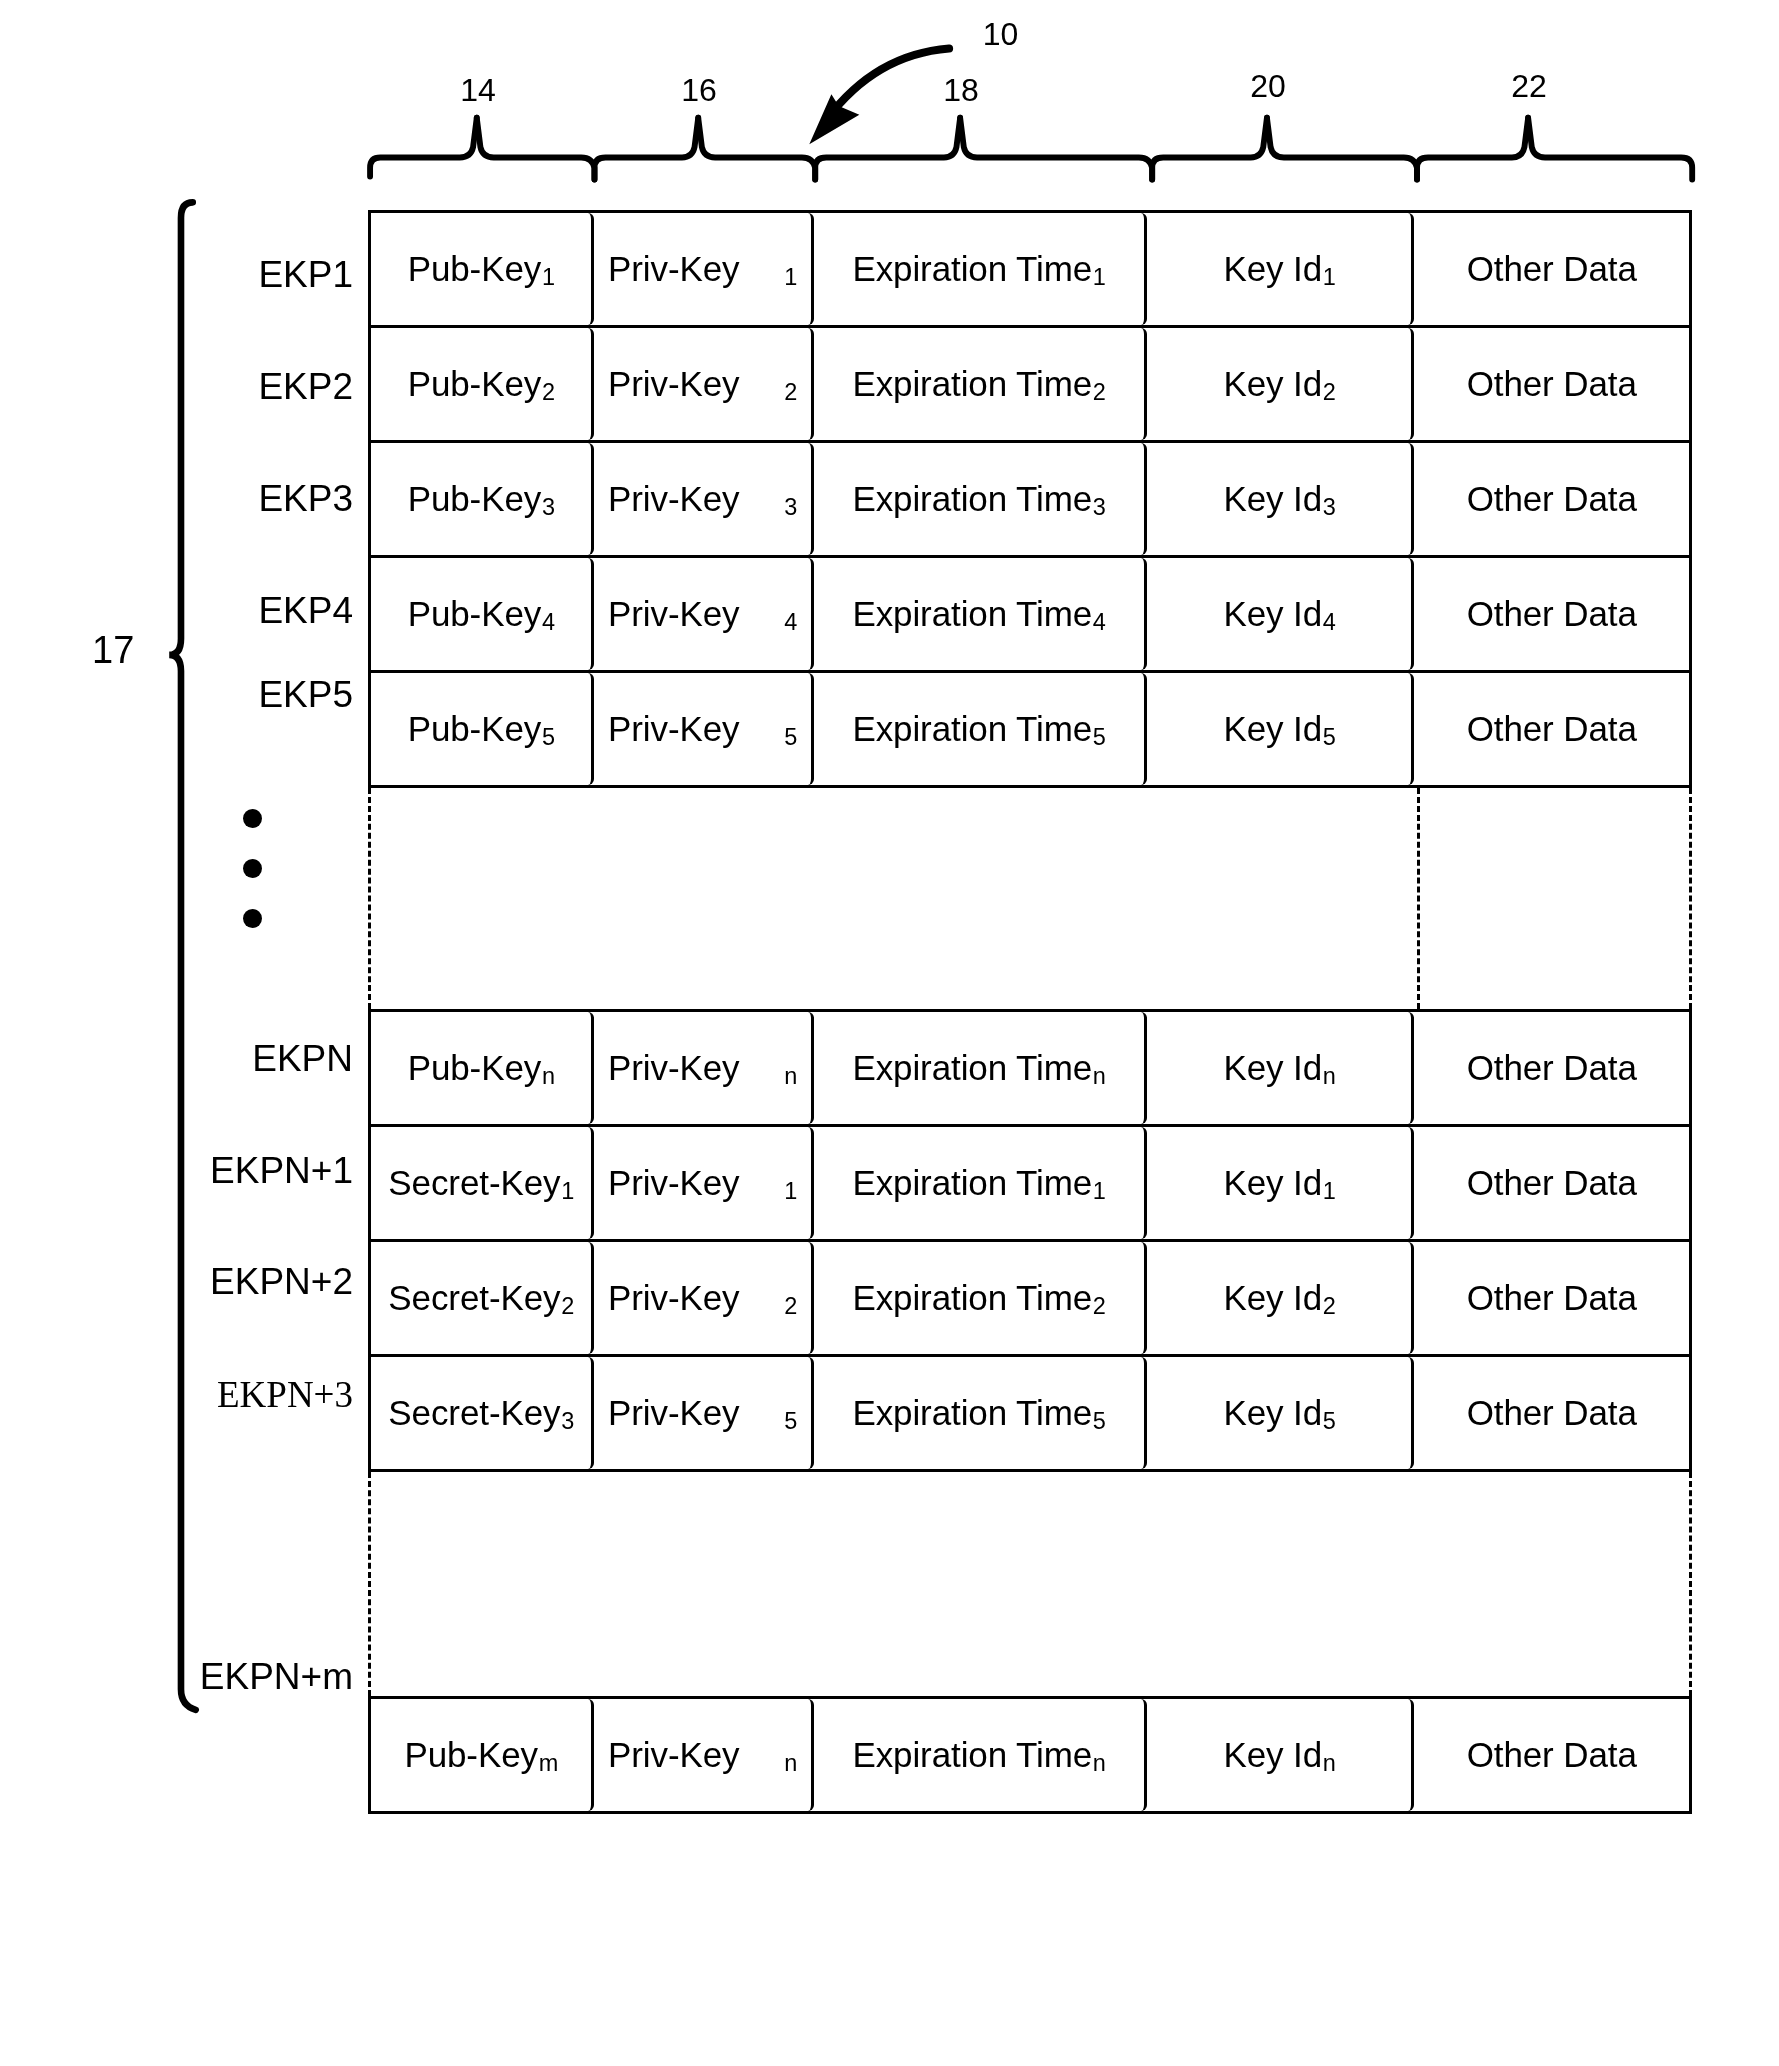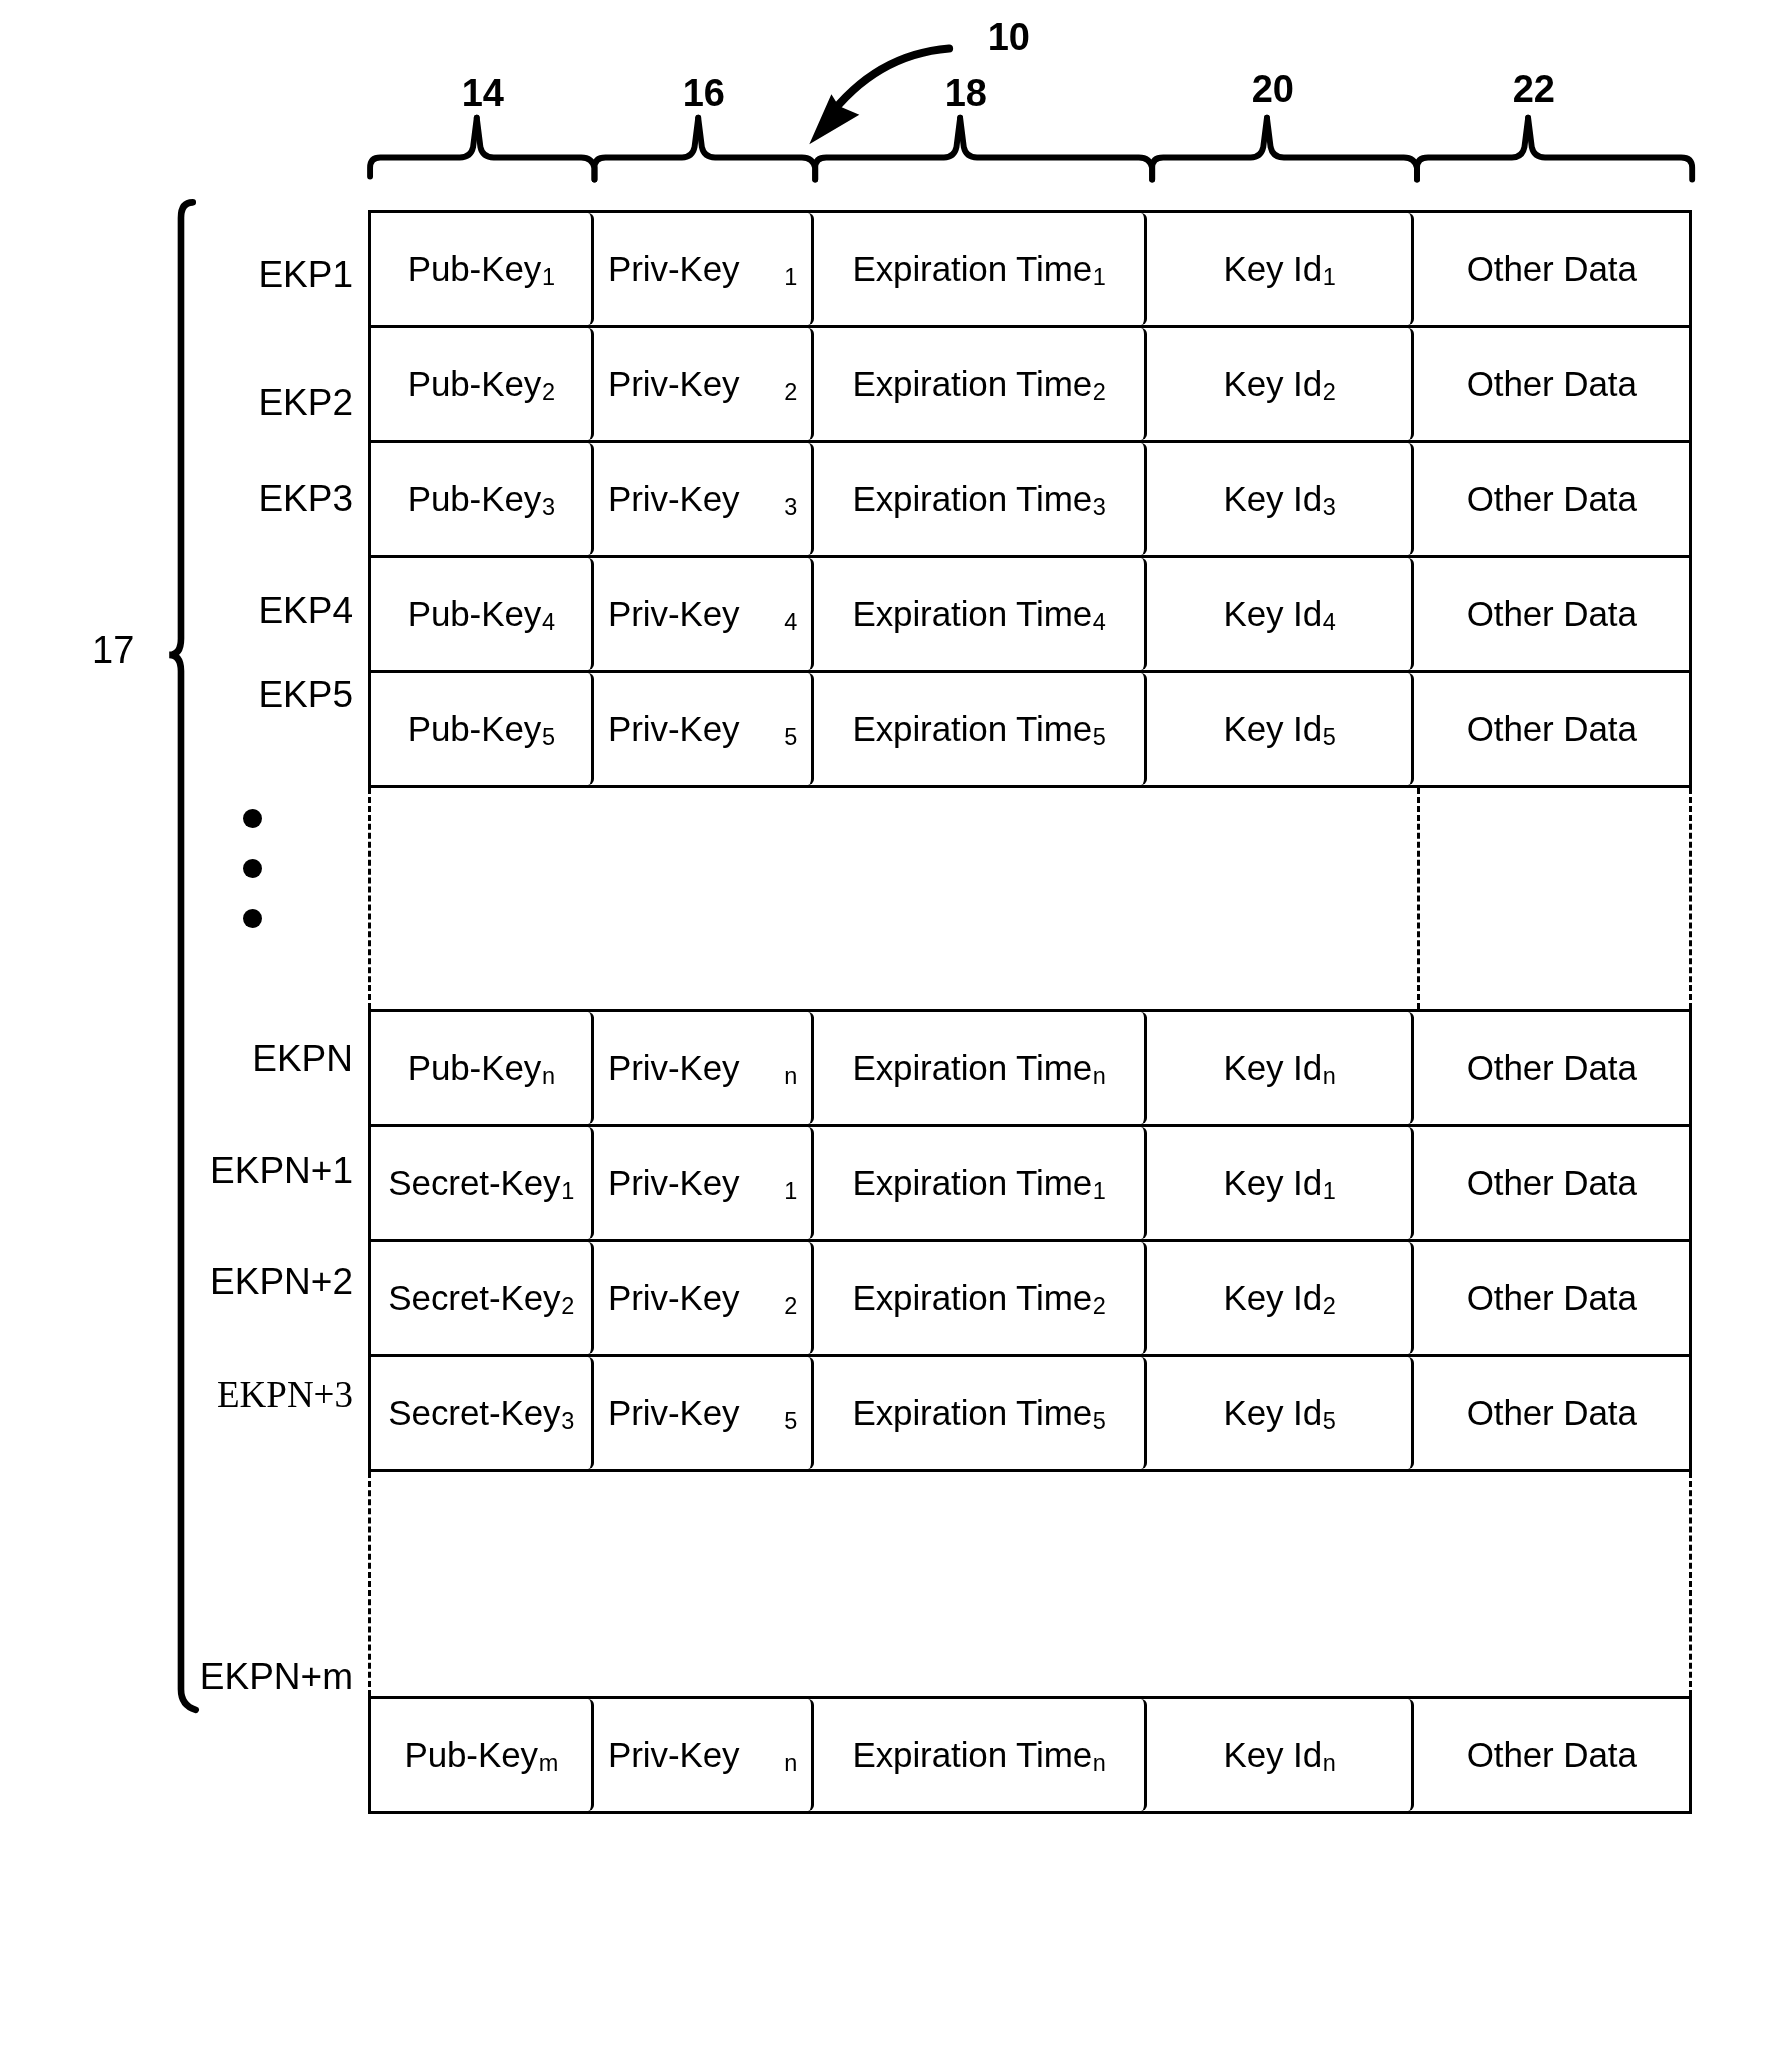--- a/index.html
+++ b/index.html
@@ -17,23 +17,23 @@
   }
 
   #figure-root {
     position: absolute;
     inset: 0;
   }
 
   
   .callout-num {
     position: absolute;
-    font-size: 38px;
-    font-weight: 700;
-    text-align: right;
+    font-size: 32px;
+    font-weight: 400;
+    text-align: center;
     white-space: nowrap;
   }
 
   
   .svg-layer {
     position: absolute;
     left: 0;
     top: 0;
     width: 1779px;
     height: 2066px;
@@ -200,21 +200,21 @@
   <div class="callout-num" style="left:673px; top:72px; width:52px;">16</div>
   <div class="callout-num" style="left:935px; top:72px; width:52px;">18</div>
   <div class="callout-num" style="left:1242px; top:68px; width:52px;">20</div>
   <div class="callout-num" style="left:1503px; top:68px; width:52px;">22</div>
   <div class="callout-num" style="left:971px; top:16px; width:59px;">10</div>
 
   <div class="label-12">17</div>
 
   <div class="labels-col">
     <div class="row-label" style="top:44px;">EKP1</div>
-    <div class="row-label" style="top:172px;">EKP2</div>
+    <div class="row-label" style="top:156px;">EKP2</div>
     <div class="row-label" style="top:268px;">EKP3</div>
     <div class="row-label" style="top:380px;">EKP4</div>
     <div class="row-label" style="top:464px;">EKP5</div>
     <div class="row-label" style="top:828px;">EKPN</div>
     <div class="row-label" style="top:940px;">EKPN+1</div>
     <div class="row-label" style="top:1051px;">EKPN+2</div>
     <div class="row-label" style="top:1163px;font-family:Liberation Serif, serif;">EKPN+3</div>
     <div class="row-label" style="top:1446px;">EKPN+m</div>
   </div>
 

